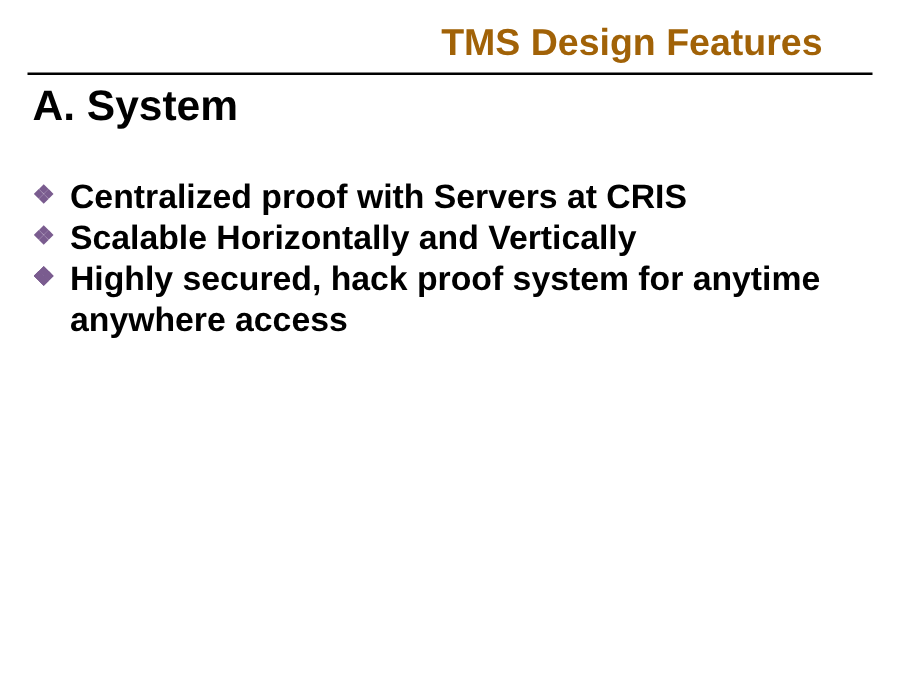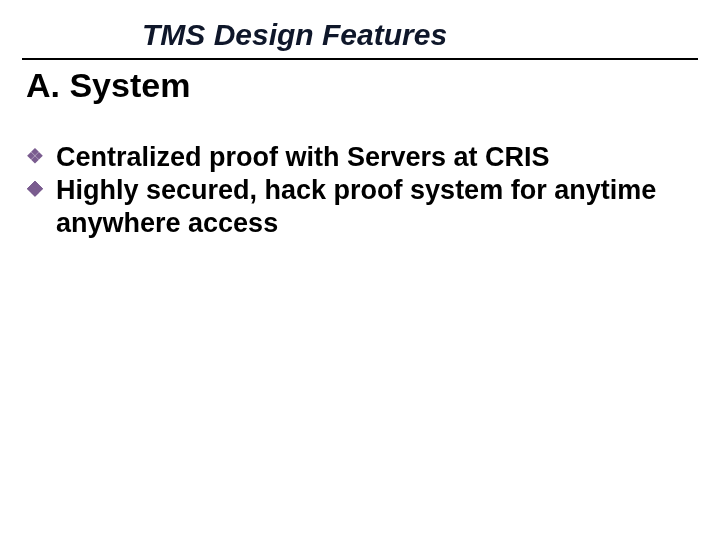--- a/index.html
+++ b/index.html
@@ -9,30 +9,29 @@
     background: #ffffff;
     font-family: Arial, Helvetica, sans-serif;
     overflow: hidden;
   }
   .slide {
     width: 100%;
     height: 100%;
     padding: 18px 22px;
   }
   .title {
-    color: #0f172a;
+    color: #a16207;
     font-size: 30px;
     font-weight: bold;
-    text-align: left;
+    text-align: right;
     padding-left: 120px;
     padding-right: 40px;
     padding-bottom: 6px;
     border-bottom: 2px solid #000;
     margin-bottom: 6px;
-    font-style: italic;
   }
   .section-heading {
     color: #000;
     font-size: 34px;
     font-weight: bold;
     margin-bottom: 36px;
     padding-left: 4px;
   }
   .bullets {
     list-style: none;
@@ -63,20 +62,21 @@
 <div class="slide">
   <div class="title">TMS Design Features</div>
   <div class="section-heading">A.   System</div>
   <ul class="bullets">
     <li>
       <span class="diamond">❖</span>
       <span>Centralized proof with Servers at CRIS</span>
     </li>
     <li>
       <span class="diamond">❖</span>
+      <span>Scalable Horizontally and Vertically</span>
     </li>
     <li>
       <span class="diamond">❖</span>
     </li>
     <li>
       <span class="diamond">❖</span>
     </li>
     <li>
       <span class="diamond">❖</span>
       <span>Highly secured, hack proof system for anytime anywhere access</span>

